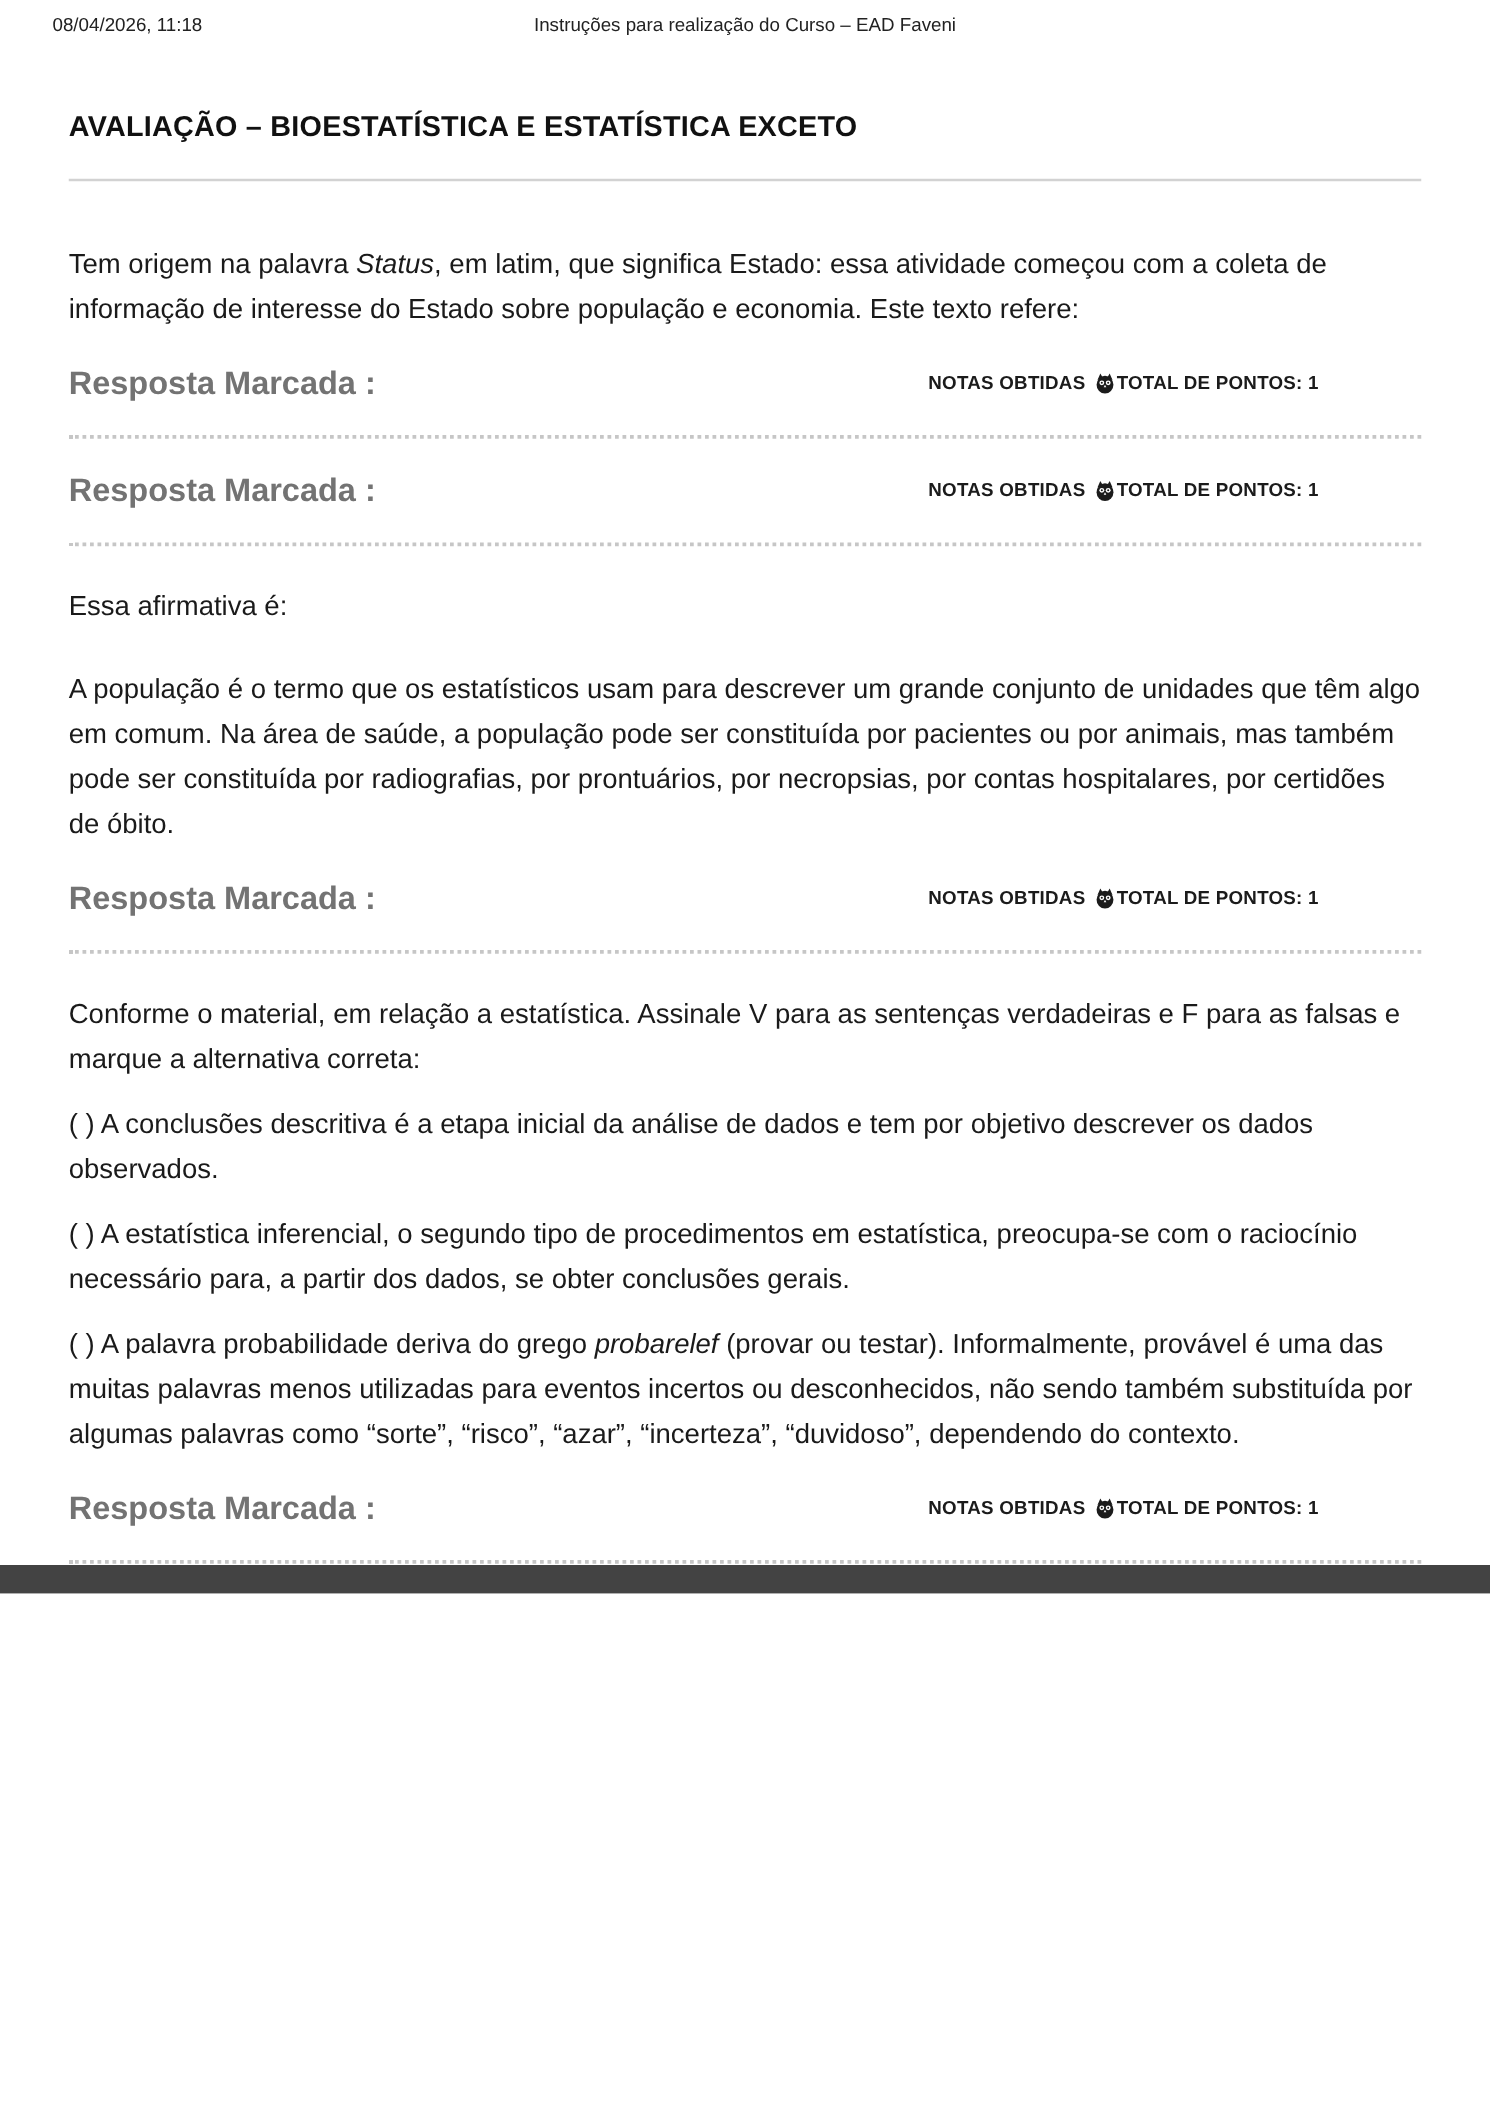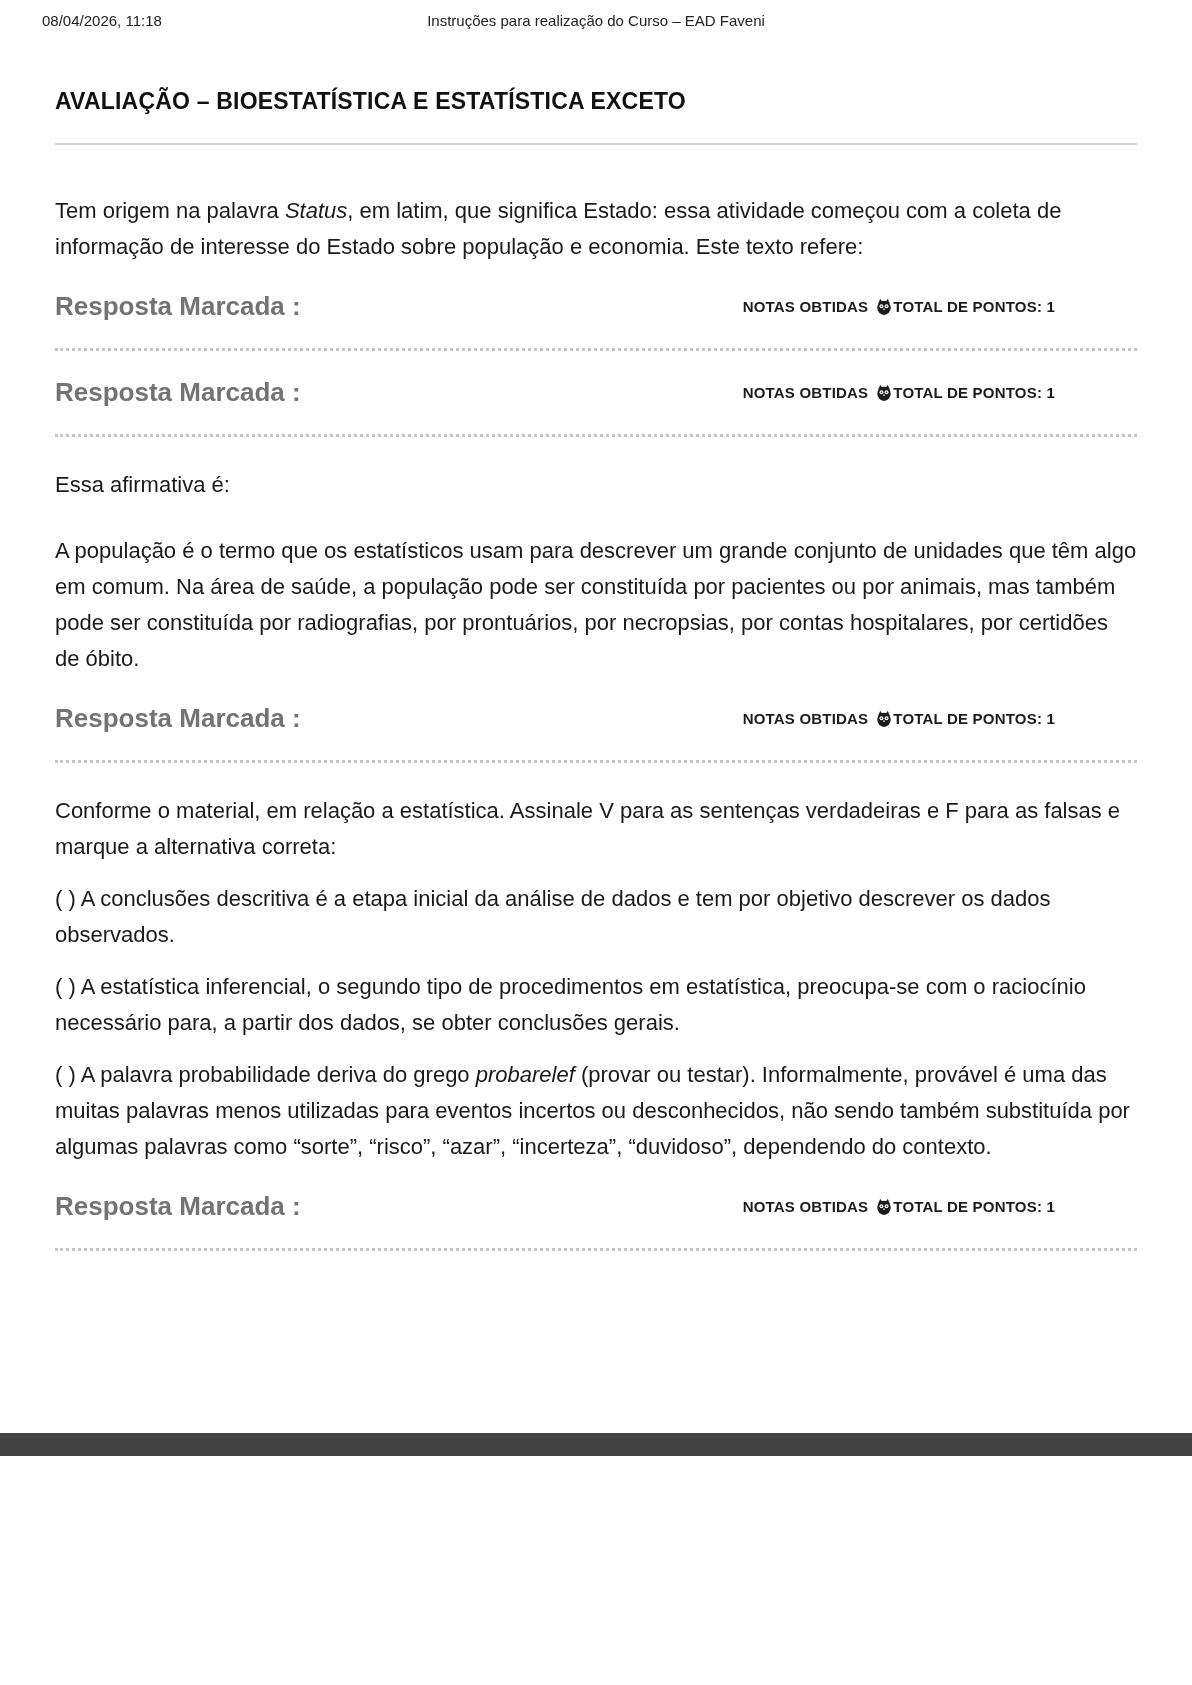--- a/index.html
+++ b/index.html
@@ -1,19 +1,19 @@
 <!DOCTYPE html>
 <html><head>
 <meta charset="utf-8">
 <style>
   html, body { margin: 0; padding: 0; background: #ffffff; }
   .page {
     position: relative;
     width: 1192px;
-    height: 1456px;
+    height: 1275px;
     margin: 0 auto;
     background: #ffffff;
     font-family: "Liberation Sans", sans-serif;
     color: #1c1c1c;
     overflow: hidden;
   }
   .print-header {
     position: absolute;
     top: 12px; left: 42px; right: 42px;
     font-size: 15px;

